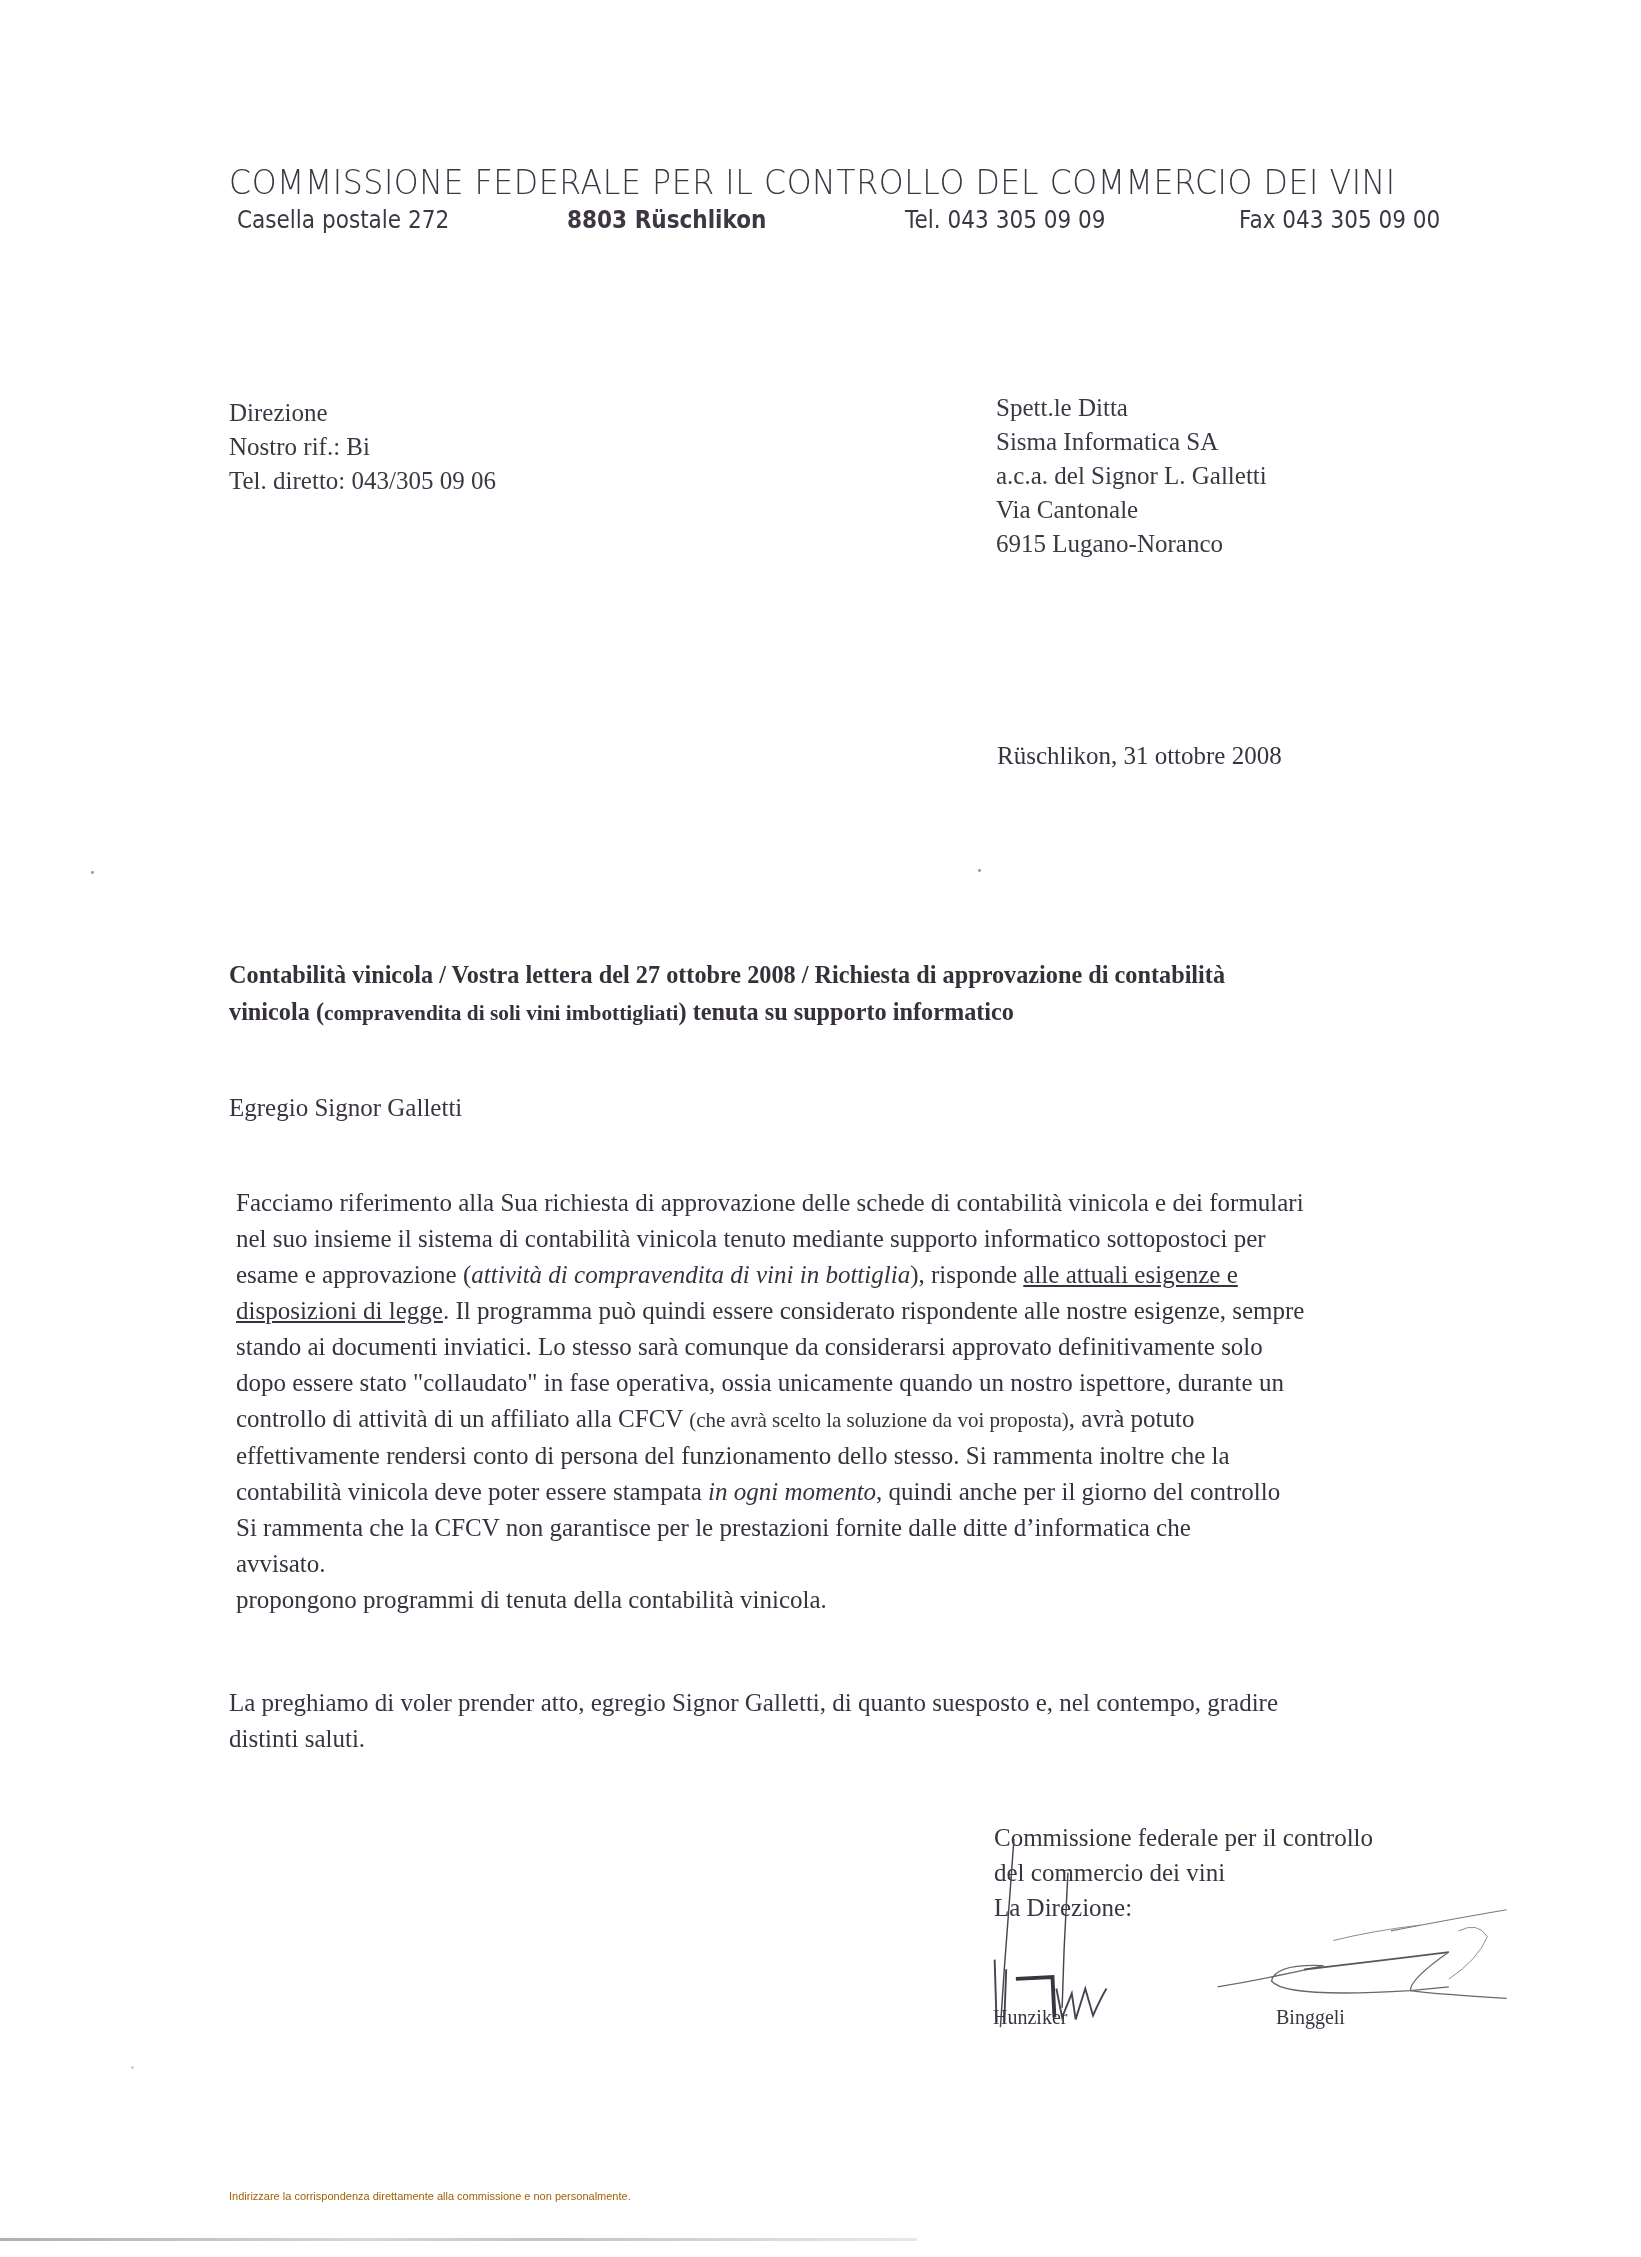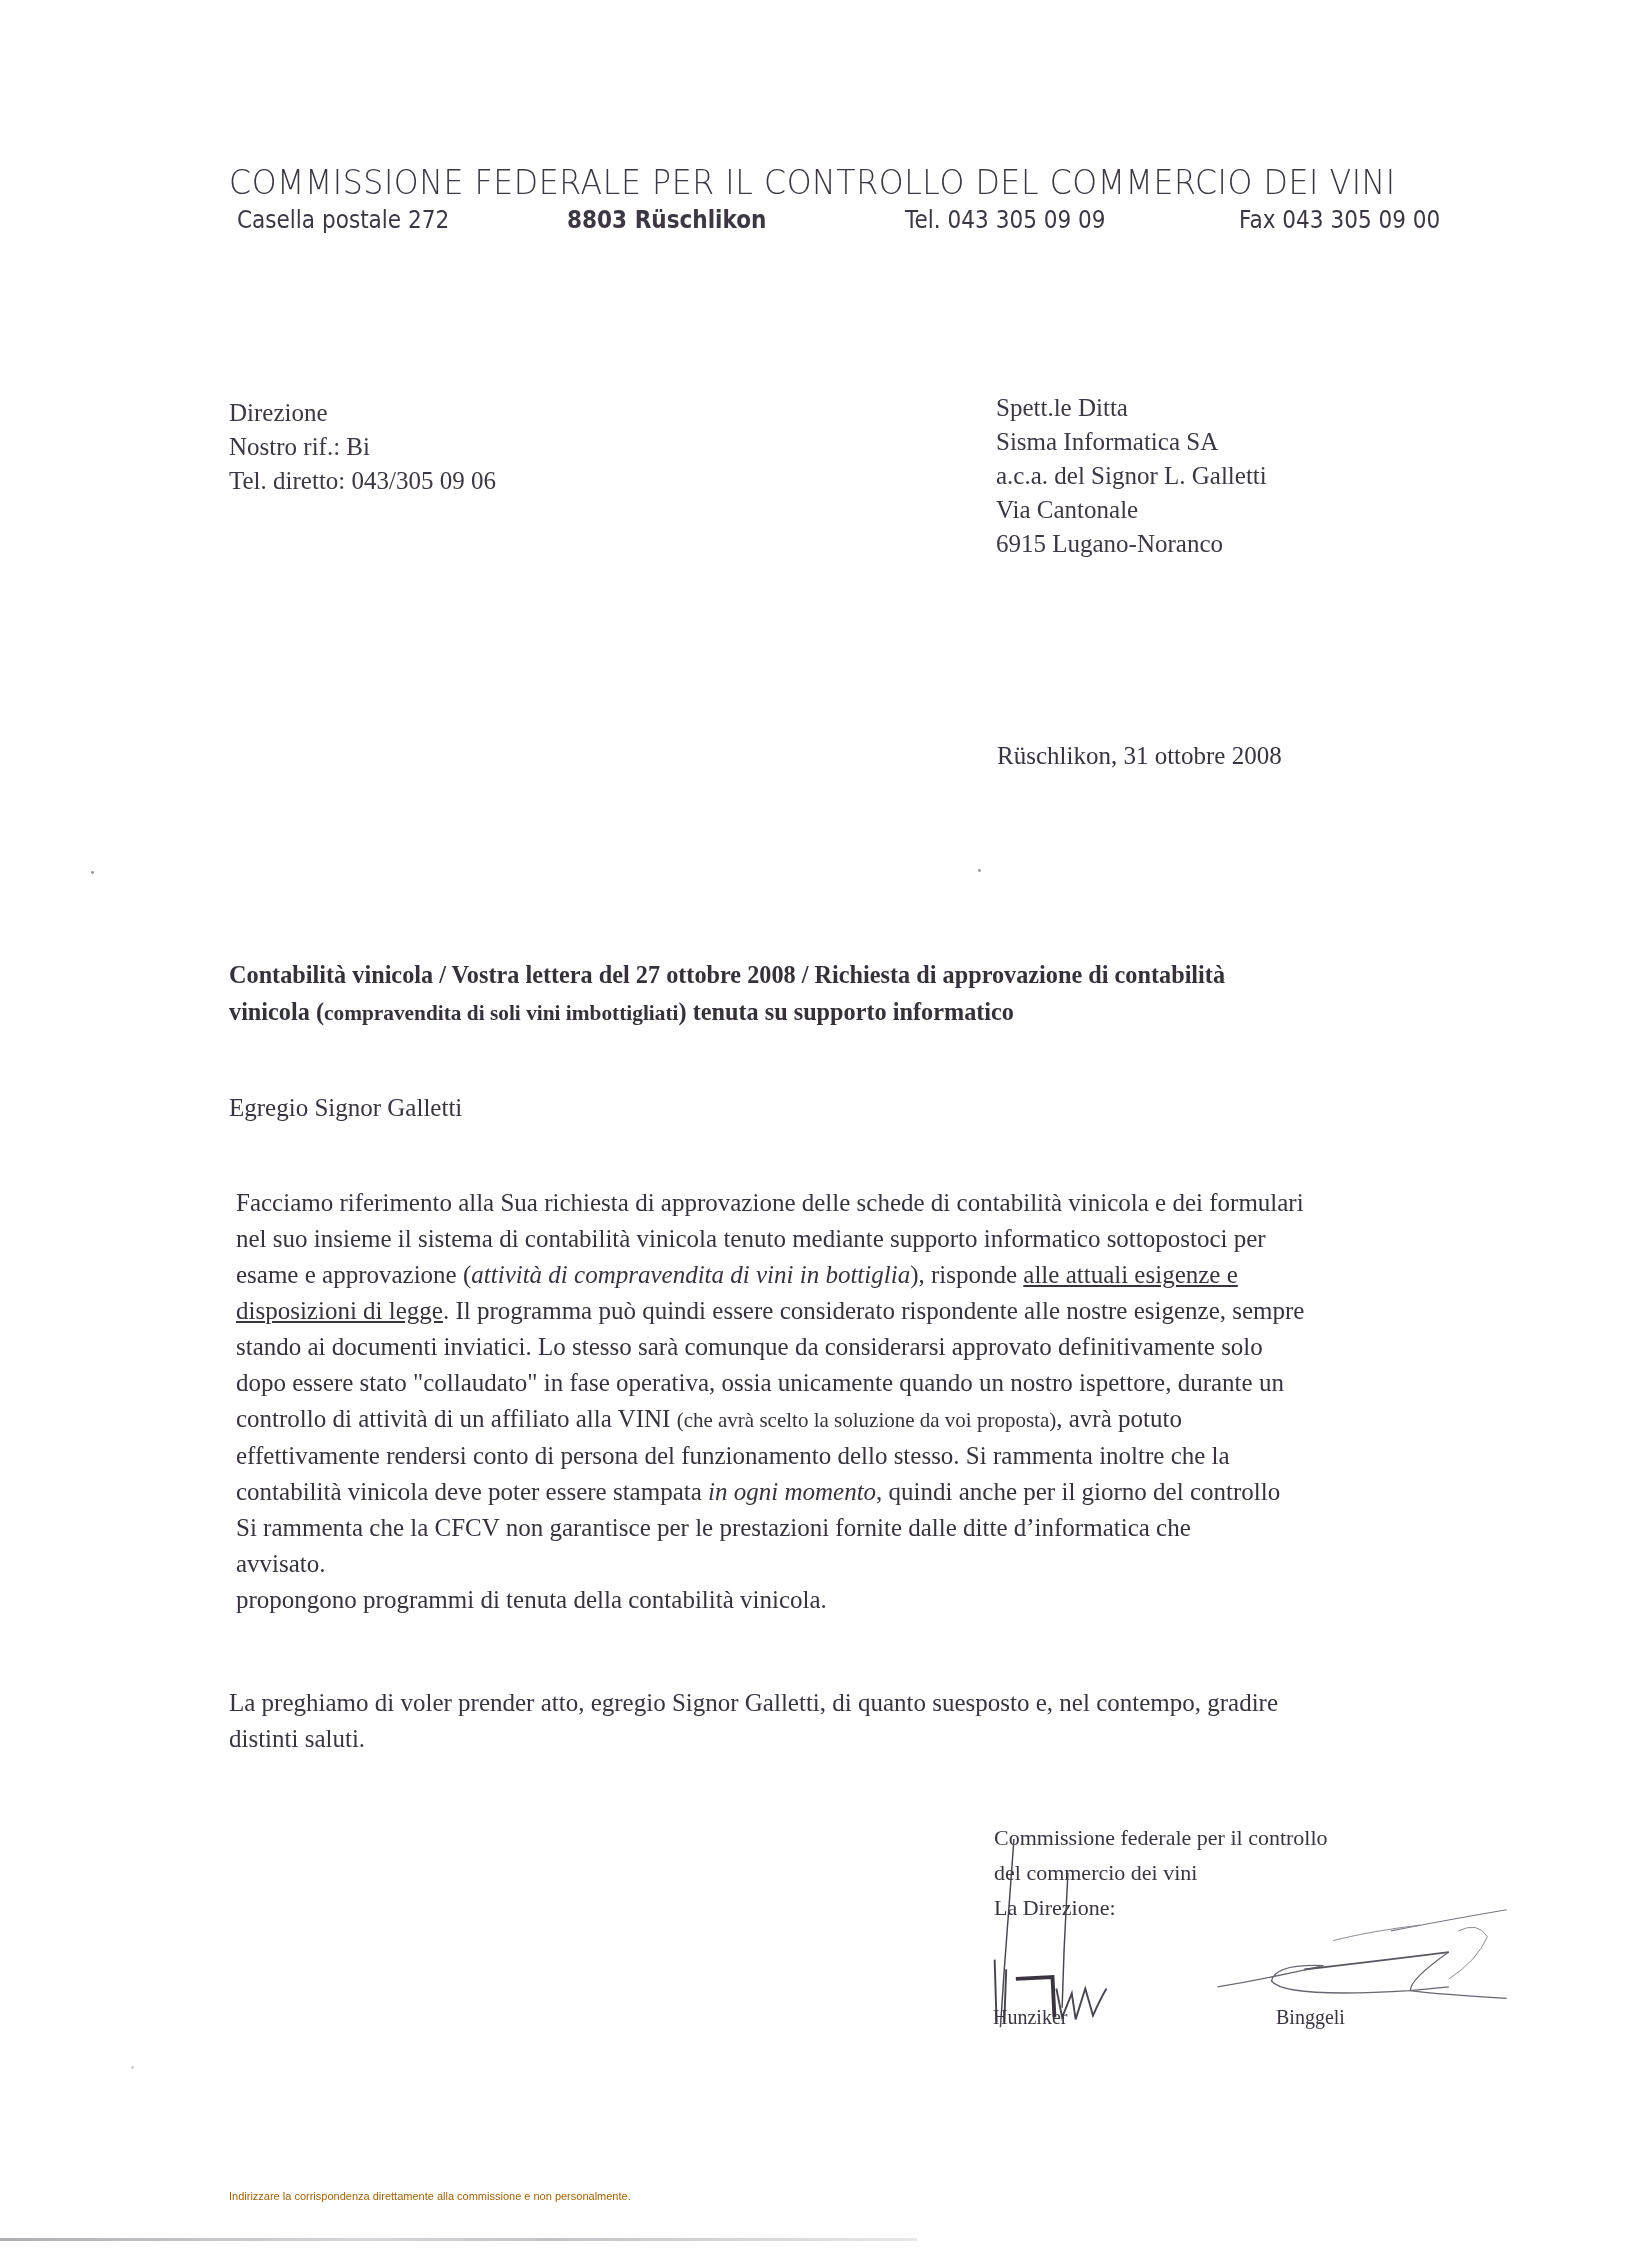--- a/index.html
+++ b/index.html
@@ -23,21 +23,21 @@
 
     .body { left: 236px; top: 1185px; width: 1294px; font-size: 25px; line-height: 36px; color: #38323e; }
     .body .line { display: block; white-space: nowrap; }
     .body .u { text-decoration: underline; }
     .body .i { font-style: italic; text-align: center; }
     .body .small { font-size: 21px; }
 
     .closing { left: 229px; top: 1685px; font-size: 25px; line-height: 36px; }
     .closing .line { display: block; white-space: nowrap; }
 
-    .sigblock { left: 994px; top: 1820px; font-size: 22px; line-height: 35px; }
+    .sigblock { left: 994px; top: 1820px; font-size: 25px; line-height: 35px; }
     .sigblock .line { display: block; white-space: nowrap; }
     .signame { font-size: 20px; }
     .sig1 { left: 993px; top: 2006px; }
     .sig2 { left: 1276px; top: 2006px; }
 
     .footer { left: 229px; top: 2190px; font-size: 11px; color: #a16207; white-space: nowrap; }
     .scanline { left: 0; top: 2238px; width: 917px; height: 2.9px; background: linear-gradient(to right, #b0aeb4, #d8d6da 40%, #c4c2c6 60%, #e8e8ea); }
     .dot { width: 2.9px; height: 2.9px; background: #999; border-radius: 50%; }
   </style>
 </head>
@@ -75,21 +75,21 @@
 
 <div class="abs serif greeting">Egregio Signor Galletti</div>
 
 <div class="abs serif body">
   <span class="line">Facciamo riferimento alla Sua richiesta di approvazione delle schede di contabilità vinicola e dei formulari</span>
   <span class="line">nel suo insieme il sistema di contabilità vinicola tenuto mediante supporto informatico sottopostoci per</span>
   <span class="line"><span>esame e approvazione (</span><span class="i">attività di compravendita di vini in bottiglia</span><span>), risponde </span><span class="u">alle attuali esigenze e</span></span>
   <span class="line"><span class="u">disposizioni di legge</span><span>. Il programma può quindi essere considerato rispondente alle nostre esigenze, sempre</span></span>
   <span class="line">stando ai documenti inviatici. Lo stesso sarà comunque da considerarsi approvato definitivamente solo</span>
   <span class="line">dopo essere stato "collaudato" in fase operativa, ossia unicamente quando un nostro ispettore, durante un</span>
-  <span class="line"><span>controllo di attività di un affiliato alla VINI </span><span class="small">(che avrà scelto la soluzione da voi proposta)</span><span>, avrà potuto</span></span>
+  <span class="line"><span>controllo di attività di un affiliato alla CFCV </span><span class="small">(che avrà scelto la soluzione da voi proposta)</span><span>, avrà potuto</span></span>
   <span class="line">effettivamente rendersi conto di persona del funzionamento dello stesso. Si rammenta inoltre che la</span>
   <span class="line"><span>contabilità vinicola deve poter essere stampata </span><span class="i">in ogni momento</span><span>, quindi anche per il giorno del controllo</span></span>
   <span class="line">Si rammenta che la CFCV non garantisce per le prestazioni fornite dalle ditte d’informatica che</span>
   <span class="line">avvisato.</span>
   <span class="line">propongono programmi di tenuta della contabilità vinicola.</span>
 </div>
 
 <div class="abs serif closing">
   <span class="line">La preghiamo di voler prender atto, egregio Signor Galletti, di quanto suesposto e, nel contempo, gradire</span>
   <span class="line">distinti saluti.</span>

